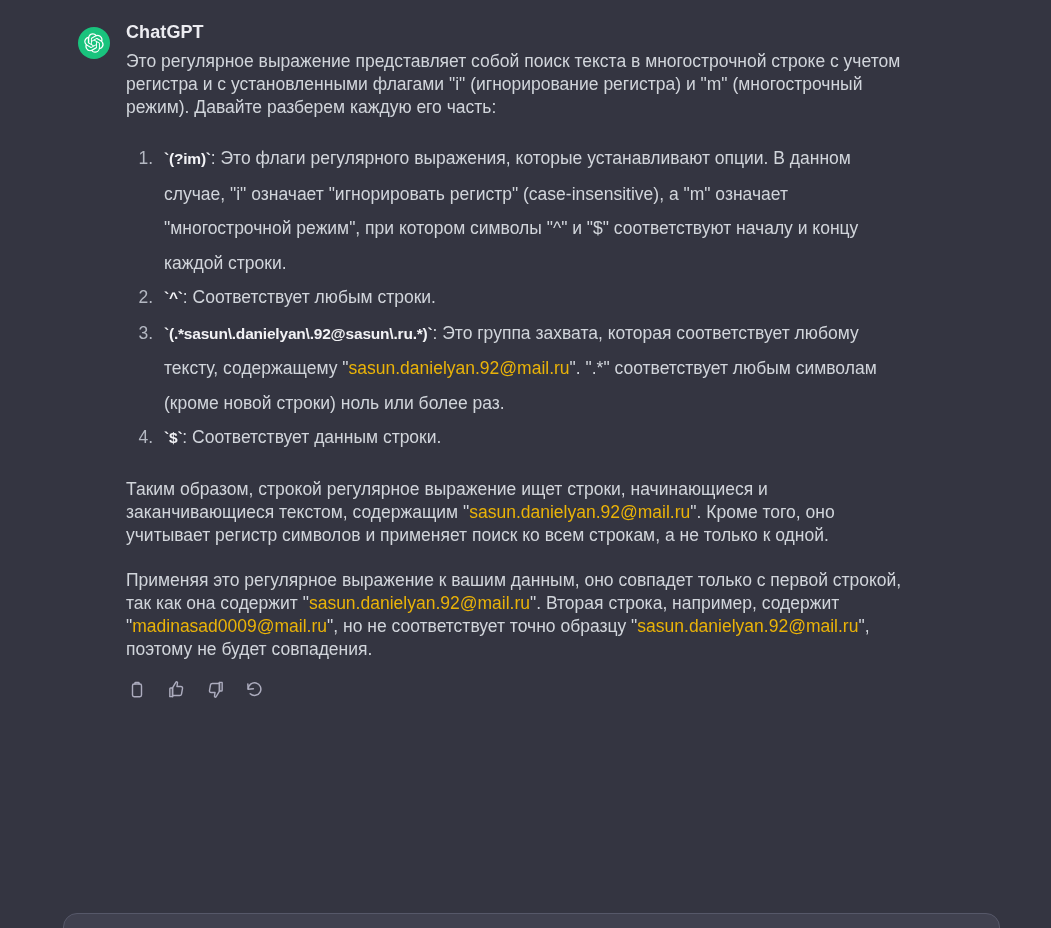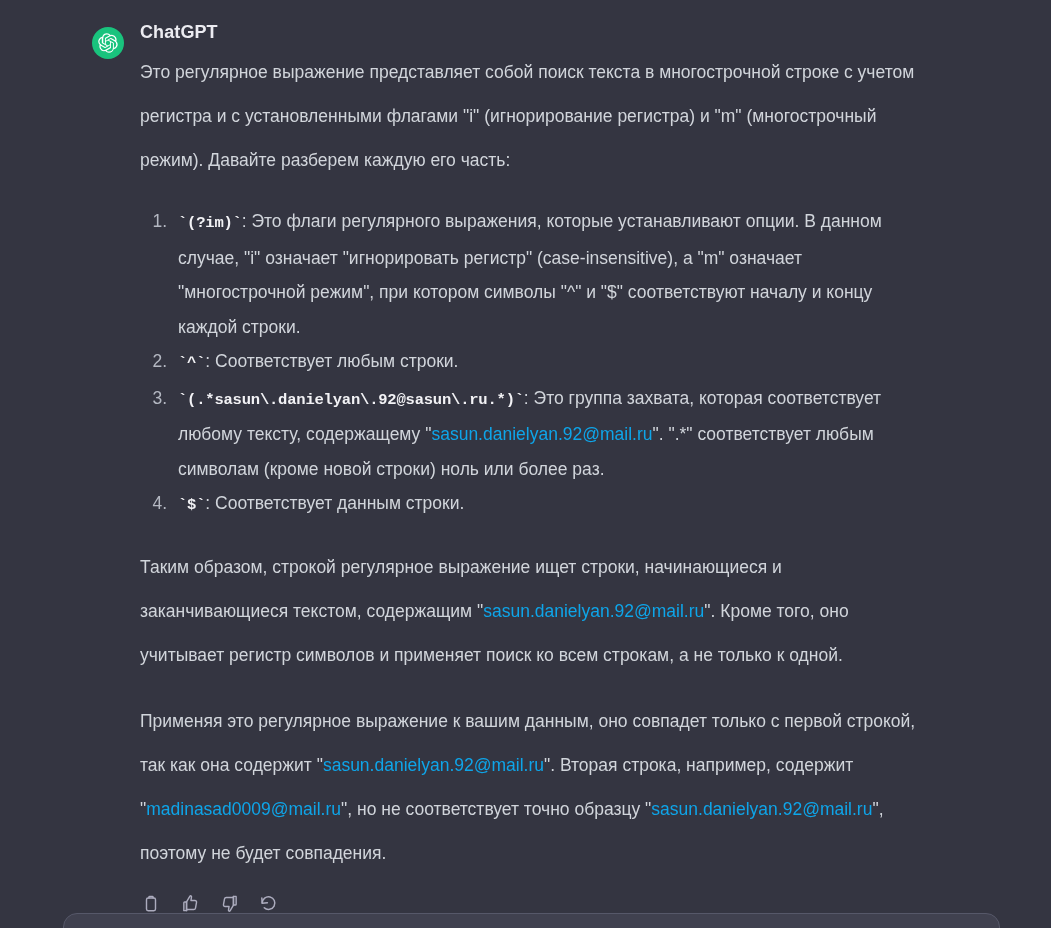--- a/index.html
+++ b/index.html
@@ -11,21 +11,21 @@
     width: 1051px;
     height: 928px;
     background: #343541;
     font-family: "Liberation Sans", sans-serif;
     overflow: hidden;
     position: relative;
   }
 
   .conversation {
     position: absolute;
-    left: 18px; top: 0;
+    left: 4px; top: 0;
     width: 972px;
     height: 890px;
     background: #343541;
   }
 
   .message {
     position: relative;
     padding: 20px 60px 0 72px;
     box-sizing: border-box;
   }
@@ -55,50 +55,50 @@
     font-size: 18px;
     font-weight: bold;
     line-height: 24px;
     margin: 0 0 6px 0;
     letter-spacing: 0.1px;
   }
 
   .para {
     color: #d1d5db;
     font-size: 17.5px;
-    line-height: 44px;
+    line-height: 23px;
     margin: 0 0 22px 0;
     font-weight: 400;
   }
 
   ol.steps {
     margin: 0 0 22px 0;
     padding: 0 0 0 32px;
     color: #d1d5db;
     font-size: 17.5px;
     line-height: 34.5px;
   }
   ol.steps > li {
     margin: 0 0 0 0;
     padding-left: 6px;
   }
   ol.steps > li::marker {
     color: #b4b8c2;
   }
 
   code.inline {
-    font-family: Liberation Mono, monospace;
+    font-family: Liberation Sans, sans-serif;
     font-weight: bold;
     font-size: 15.5px;
     color: #f2f2f5;
     letter-spacing: -0.2px;
   }
 
   a.mail {
-    color: #0ea5e9;
+    color: #eab308;
     text-decoration: none;
   }
 
   
   .actions {
     display: flex;
     align-items: center;
     gap: 17px;
     margin: -4px 0 0 0;
     padding: 0;

